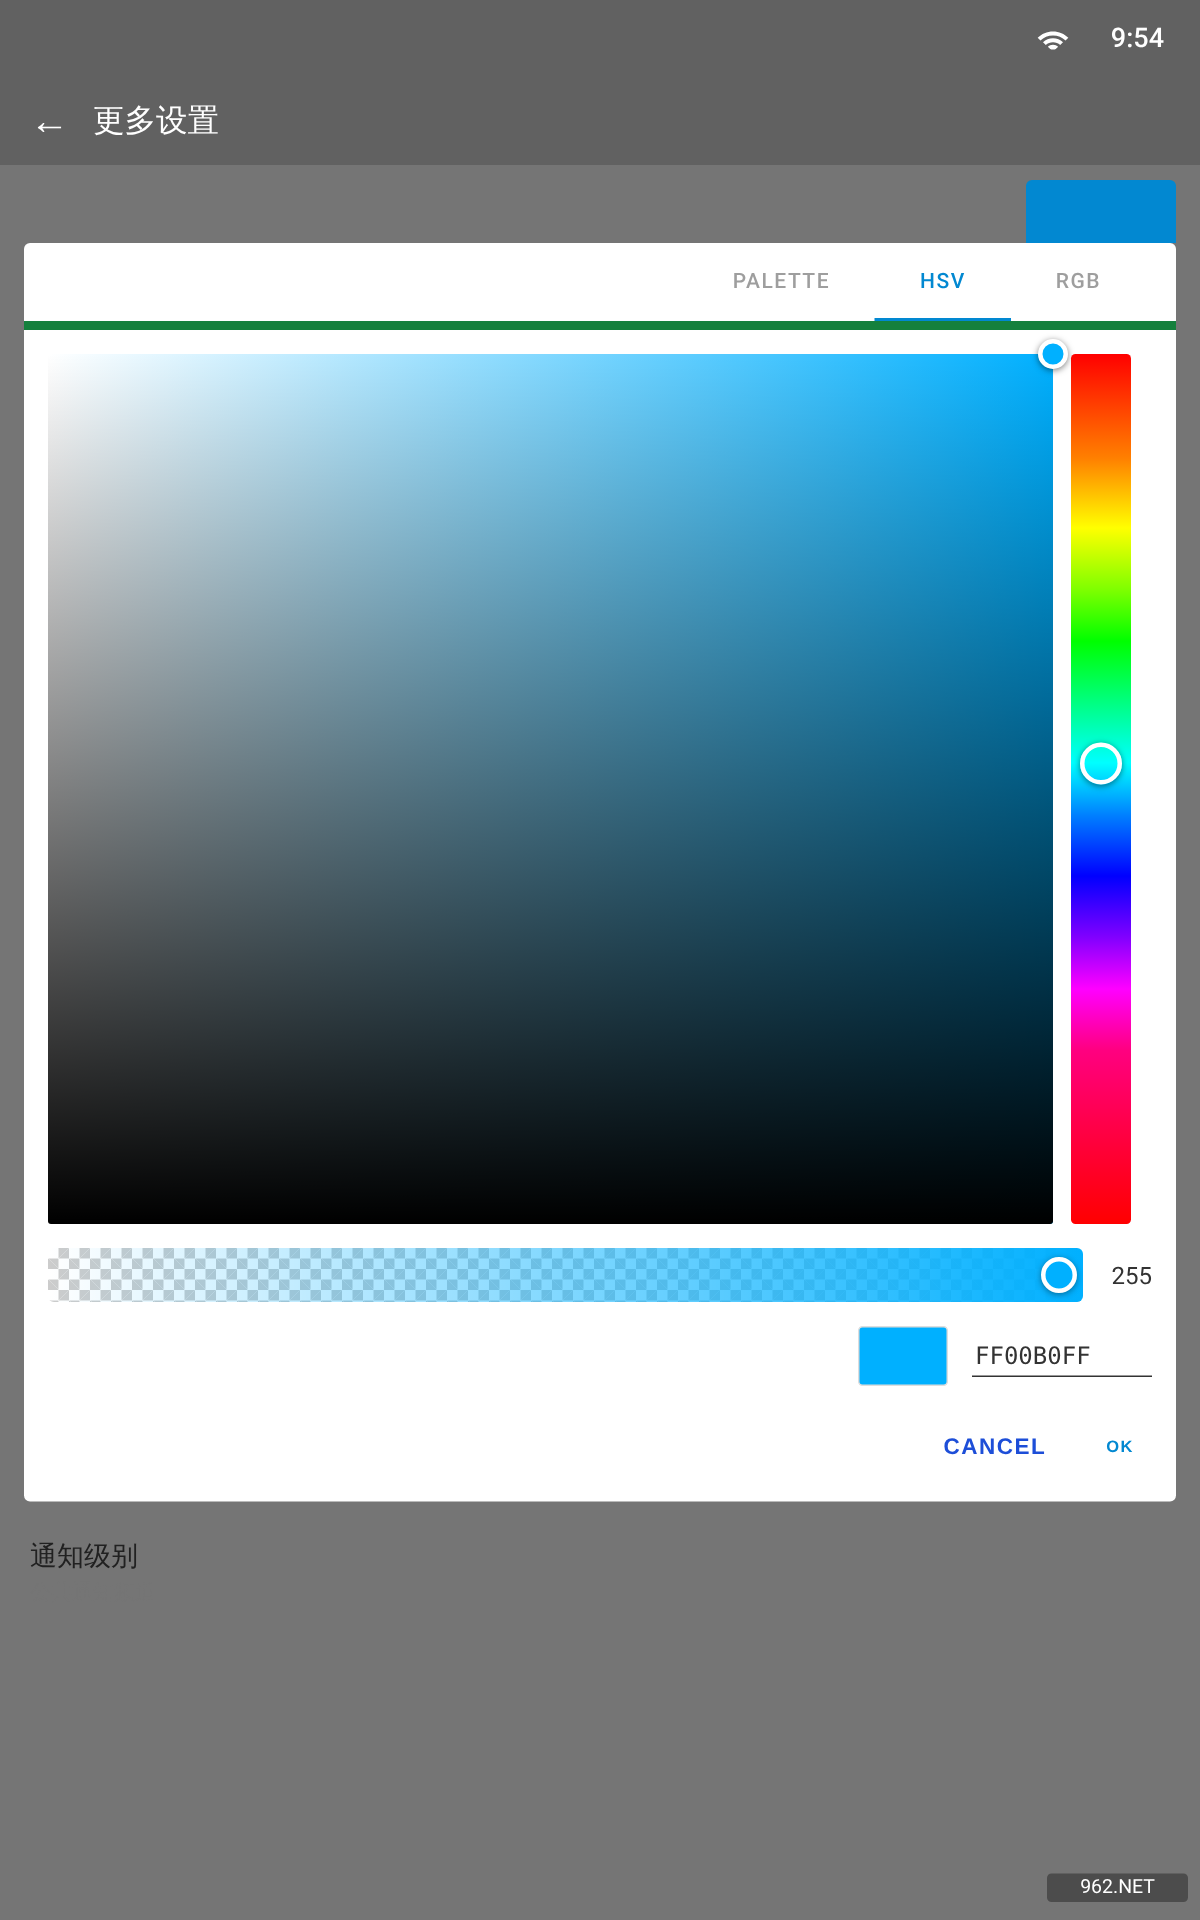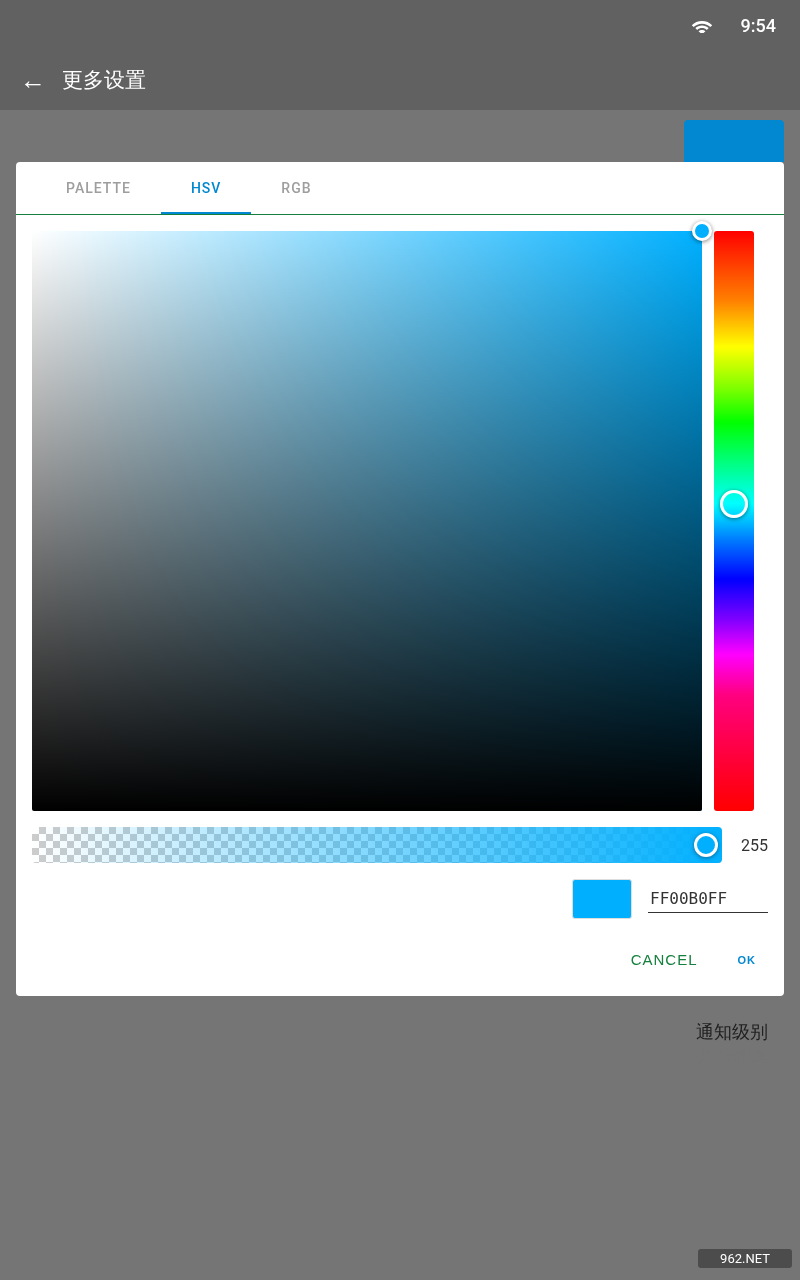--- a/index.html
+++ b/index.html
@@ -83,22 +83,23 @@
       border-radius: 4px;
       overflow: hidden;
       position: relative;
       z-index: 10;
     }
 
     
     .tabs {
       display: flex;
       align-items: center;
-      border-bottom: 1px solid #15803d;
+      border-bottom: 6px solid #15803d;
       padding: 0 20px;
+      justify-content: flex-end;
     }
 
     .tab {
       padding: 18px 30px;
       font-size: 14px;
       font-weight: 500;
       letter-spacing: 1px;
       color: #9e9e9e;
       cursor: pointer;
       position: relative;
@@ -307,43 +308,42 @@
     .action-row {
       display: flex;
       justify-content: flex-end;
       padding: 8px 16px 20px 16px;
       gap: 16px;
     }
 
     .btn-cancel {
       background: transparent;
       border: none;
-      color: #15803d;
+      color: #1d4ed8;
       font-size: 15px;
-      font-weight: 400;
+      font-weight: 700;
       letter-spacing: 1px;
       cursor: pointer;
       padding: 8px 12px;
     }
 
     .btn-ok {
       background: transparent;
       border: none;
       color: #0288d1;
       font-size: 11px;
       font-weight: 700;
       letter-spacing: 1px;
       cursor: pointer;
       padding: 8px 12px;
     }
 
     
     .bottom-section {
       padding: 24px 32px 12px 20px;
-      text-align: right;
     }
 
     .section-title {
       font-size: 18px;
       color: #212121;
       font-weight: 400;
       margin-bottom: 4px;
     }
 
     .section-subtitle {

